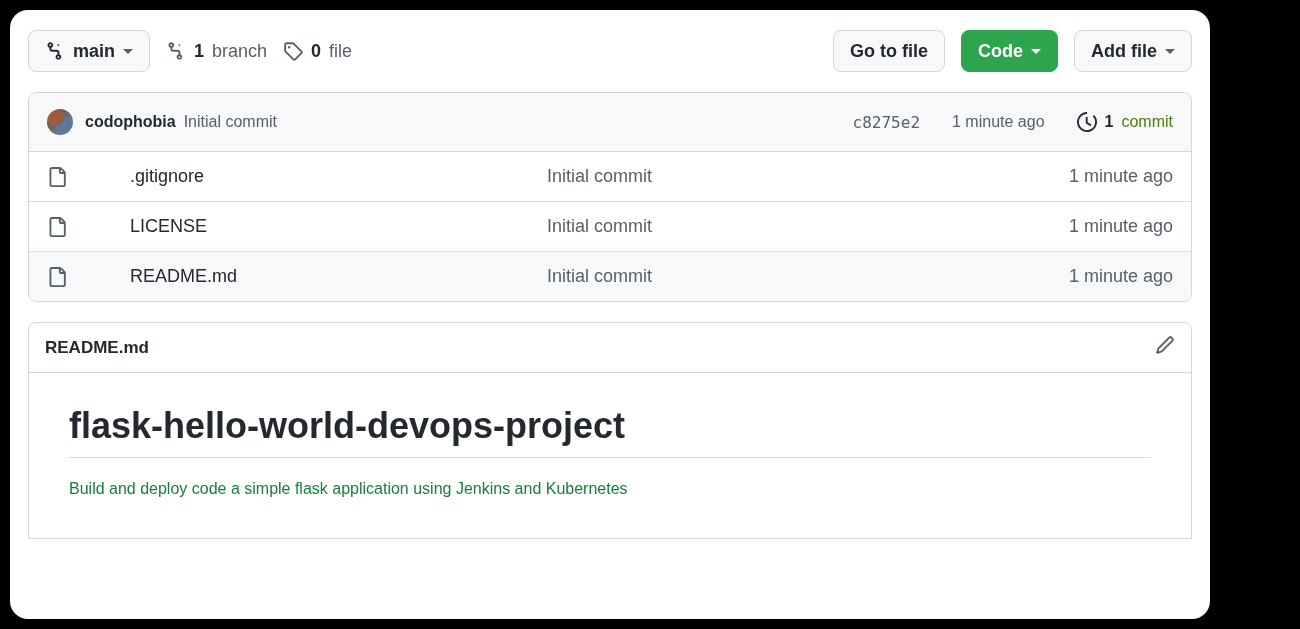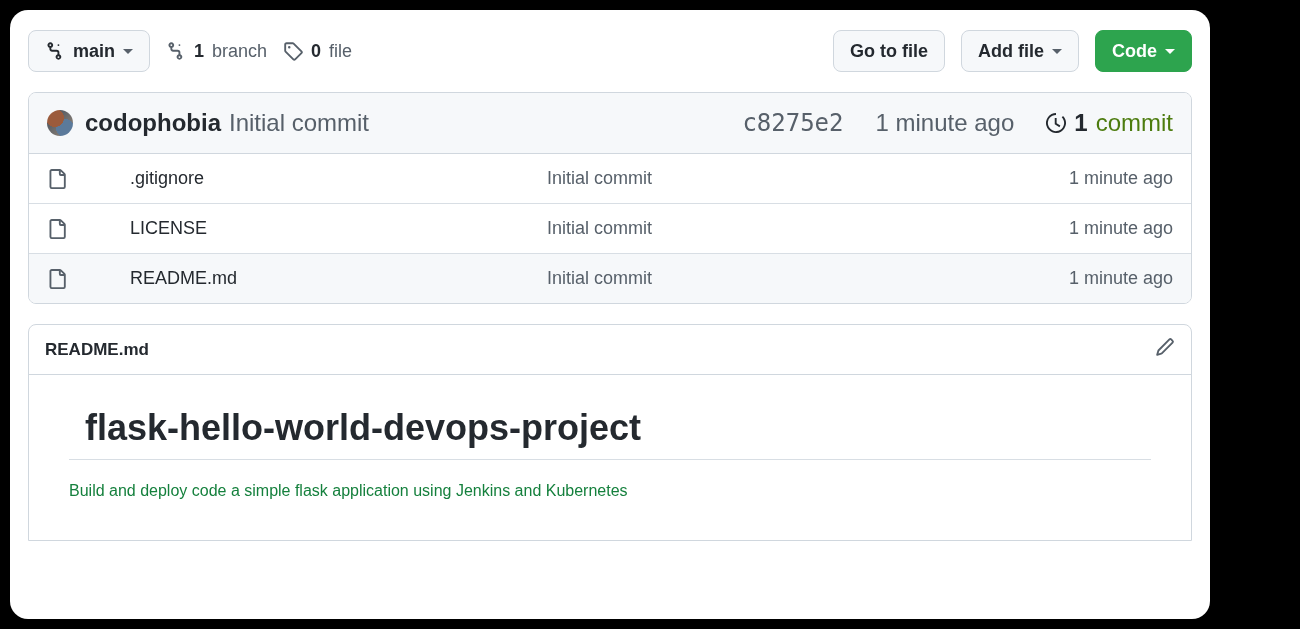--- a/index.html
+++ b/index.html
@@ -59,21 +59,21 @@
     border:1px solid #d0d7de;
     border-radius:8px;
     overflow:hidden;
   }
 
   .commit-bar {
     display:flex; align-items:center;
     padding:16px 18px;
     background:#f6f8fa;
     border-bottom:1px solid #d0d7de;
-    font-size:24px;
+    font-size:16px;
   }
   .avatar {
     width:26px; height:26px; border-radius:50%;
     background:
       radial-gradient(circle at 30% 30%, #9b5b3c 0 35%, transparent 36%),
       radial-gradient(circle at 70% 70%, #5b7a9b 0 35%, transparent 36%),
       linear-gradient(135deg,#3b4a5b,#9b8b7b);
     margin-right:12px;
     flex:none;
   }
@@ -109,21 +109,21 @@
     overflow:hidden;
   }
   .readme-head {
     display:flex; align-items:center;
     padding:12px 16px;
     border-bottom:1px solid #d0d7de;
     font-size:17px; font-weight:700;
   }
   .readme-head .edit { margin-left:auto; color:#57606a; cursor:pointer; }
   .readme-body { padding:14px 40px 40px 40px; }
-  .readme-body h1 { font-size:36px; font-weight:700; margin:18px 0 10px 16px; }
+  .readme-body h1 { font-size:36px; font-weight:700; margin:18px 0 10px 0; }
   .rule { height:1px; background:#d8dee4; margin:6px 0 22px 0; }
   .readme-body p { font-size:16px; margin:0; color:#15803d; }
 </style>
 </head>
 <body>
 
 <div class="frame">
 
   <div class="tb-row">
 
@@ -150,28 +150,28 @@
       <span class="count">0</span>
       <span>file</span>
     </div>
 
     <div class="spacer"></div>
 
     <div class="btn">
       <span>Go to file</span>
     </div>
 
+    <div class="btn code">
+      <span>Code</span>
+      <span class="caret"></span>
+    </div>
+
     <div class="btn">
       <span>Add file</span>
       <span class="caret muted"></span>
-    </div>
-
-    <div class="btn code">
-      <span>Code</span>
-      <span class="caret"></span>
     </div>
   </div>
 
   <div class="listing">
 
     <div class="commit-bar">
       <div class="avatar"></div>
       <span class="author">codophobia</span>
       <span class="commit-msg">Initial commit</span>
 

